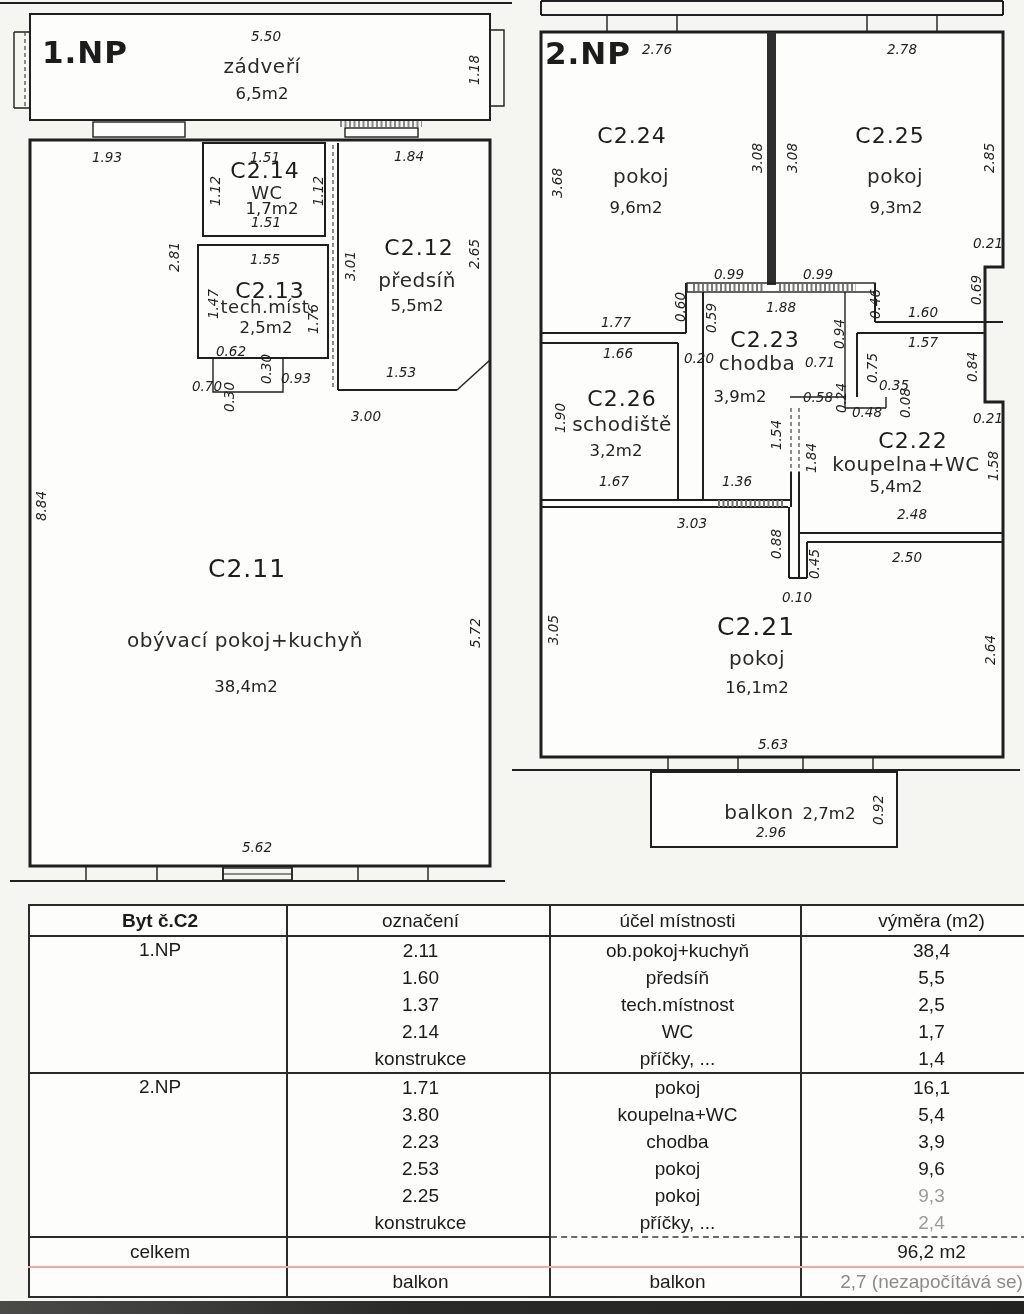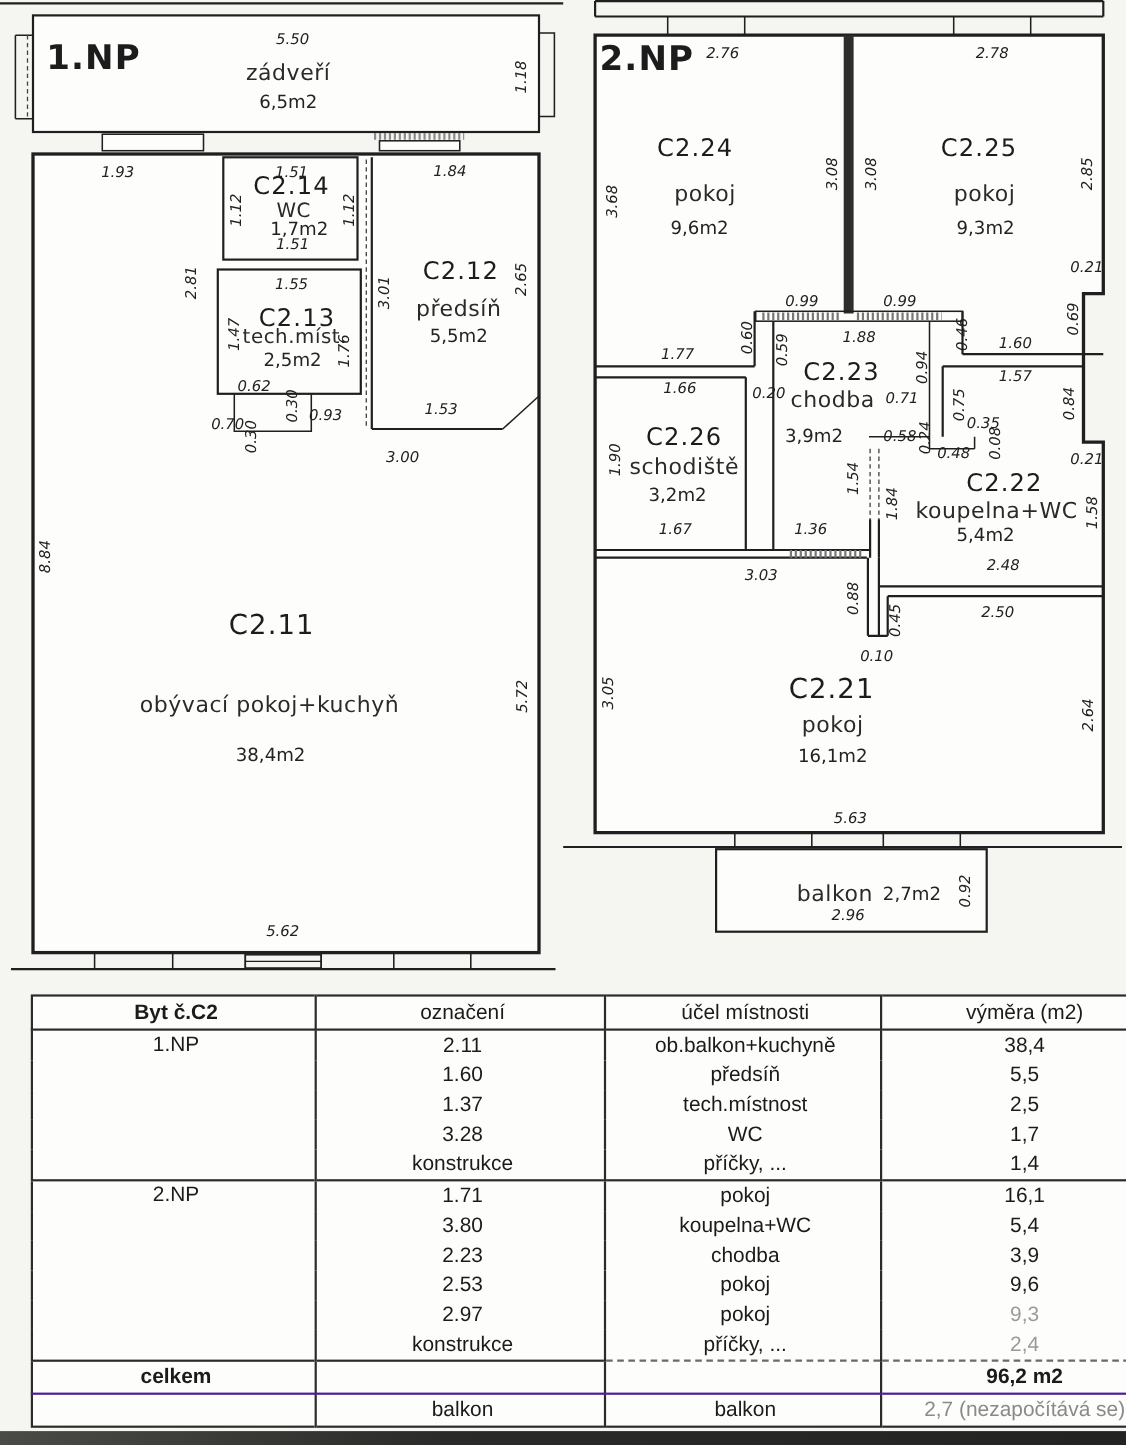--- a/index.html
+++ b/index.html
@@ -37,21 +37,21 @@
   #area-table td,#area-table th{
     border-left:2px solid #2b2b2b;border-right:2px solid #2b2b2b;
     padding:0 6px 0 10px;height:27px;text-align:center;vertical-align:middle;
     font-weight:400;white-space:nowrap;overflow:hidden;
   }
   #area-table{border:2px solid #2b2b2b;}
   #area-table tr.hdr th{height:29px;border-bottom:2px solid #2b2b2b;}
   #area-table tr.hdr th.b{font-weight:700;}
   #area-table td.floor{vertical-align:top;padding-top:2px;}
   #area-table tr.sec-start td{border-top:2px solid #2b2b2b;}
-  #area-table tr.total td{border-top:2px solid #2b2b2b;border-bottom:2px solid #4c1d95;height:28px;font-weight:bold;}
+  #area-table tr.total td{border-top:2px solid #2b2b2b;border-bottom:2px solid #fca5a5;height:28px;}
   #area-table tr.total td.dash-t{border-top:2px dashed #6a6a6a;}
   #area-table tr.balk td{height:28px;}
   .bold{font-weight:700;}
   .gray{color:#9a9a9a;}
   .gray2{color:#8a8a8a;}
   #photo-edge{position:absolute;left:0;top:1301px;width:1024px;height:13px;
     background:linear-gradient(to right,#4a4a46,#2a2a28 40%,#232321);}
 </style>
 </head>
 <body>
@@ -244,35 +244,35 @@
       <tr class="hdr">
     <th class="b" style="width:240px">Byt č.C2</th>
     <th style="width:245px">označení</th>
     <th style="width:233px">účel místnosti</th>
     <th style="width:239px">výměra (m2)</th>
   </tr>
 
   <tr>
     <td class="floor" rowspan="5">1.NP</td>
     <td>2.11</td>
-    <td>ob.balkon+kuchyně</td>
+    <td>ob.pokoj+kuchyň</td>
     <td>38,4</td>
   </tr>
   <tr>
     <td>1.60</td>
     <td>předsíň</td>
     <td>5,5</td>
   </tr>
   <tr>
     <td>1.37</td>
     <td>tech.místnost</td>
     <td>2,5</td>
   </tr>
   <tr>
-    <td>3.28</td>
+    <td>2.14</td>
     <td>WC</td>
     <td>1,7</td>
   </tr>
   <tr>
     <td>konstrukce</td>
     <td>příčky, ...</td>
     <td>1,4</td>
   </tr>
 
   <tr class="sec-start">
@@ -290,21 +290,21 @@
     <td>2.23</td>
     <td>chodba</td>
     <td>3,9</td>
   </tr>
   <tr>
     <td>2.53</td>
     <td>pokoj</td>
     <td>9,6</td>
   </tr>
   <tr>
-    <td>2.97</td>
+    <td>2.25</td>
     <td>pokoj</td>
     <td class="gray">9,3</td>
   </tr>
   <tr>
     <td>konstrukce</td>
     <td>příčky, ...</td>
     <td class="gray">2,4</td>
   </tr>
 
   <tr class="total">

